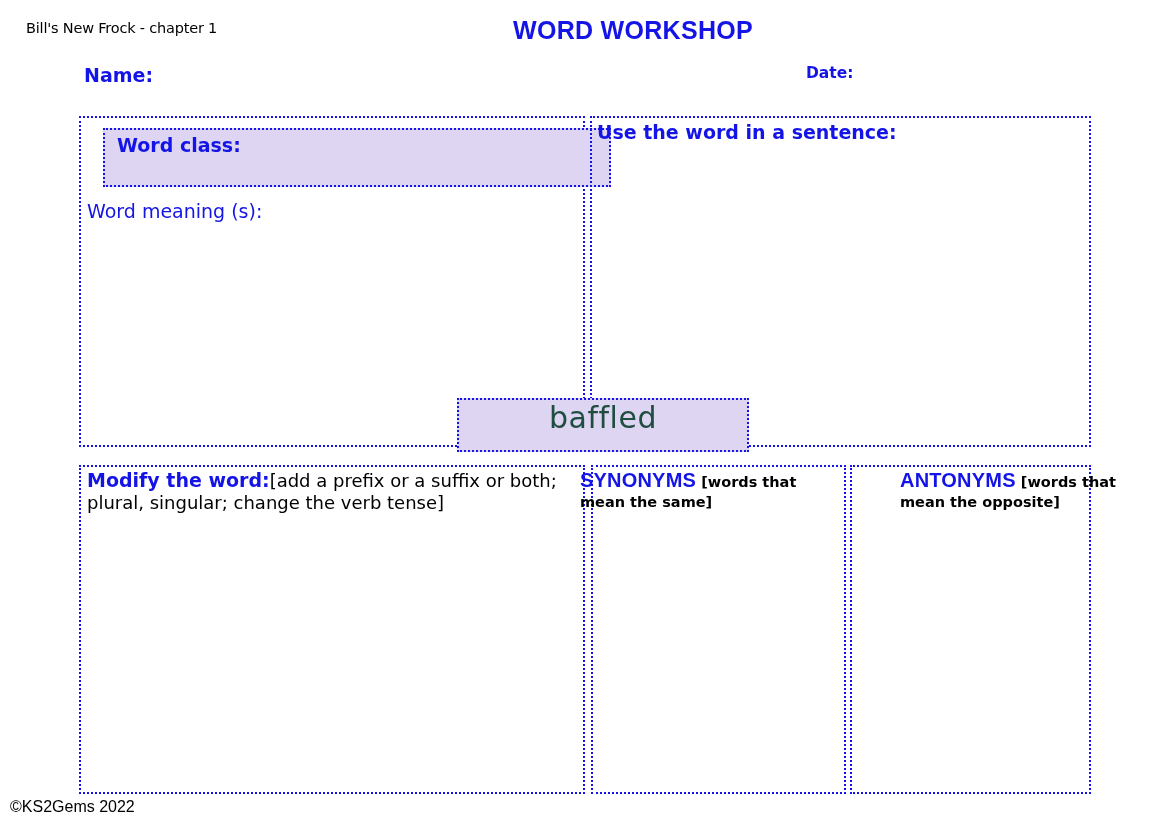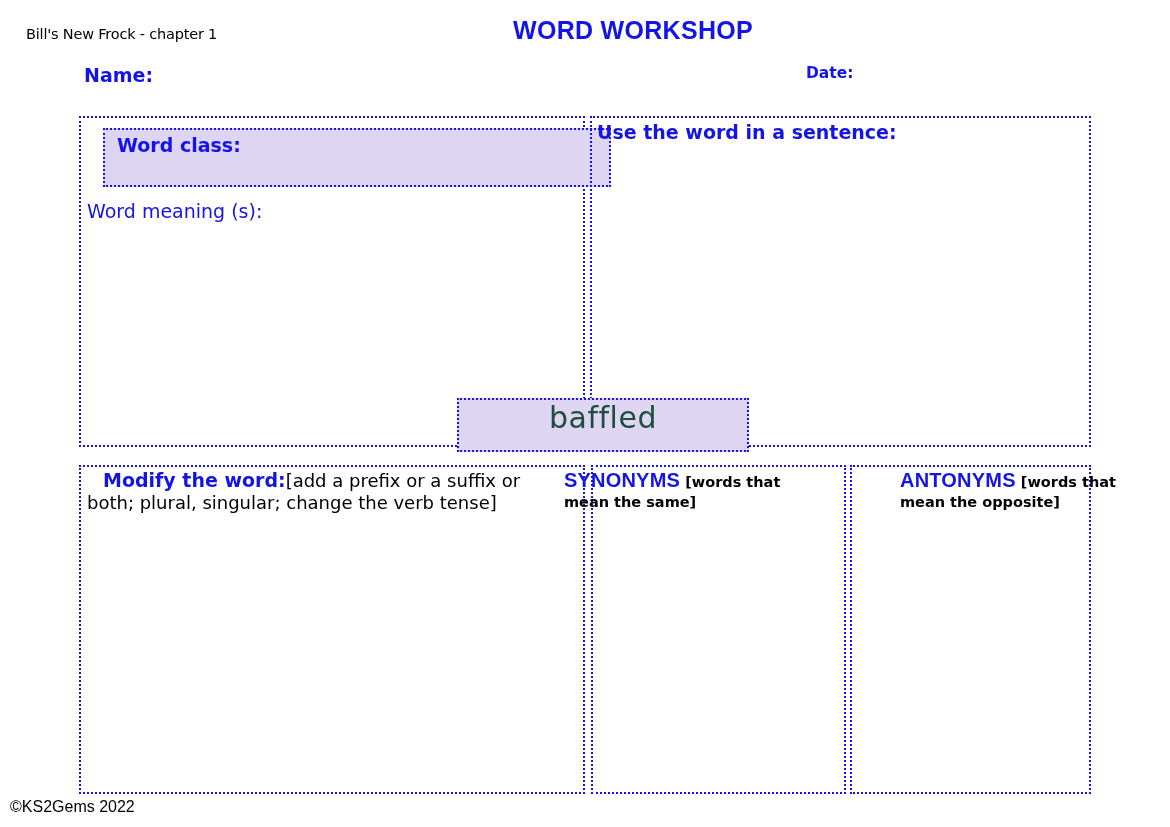--- a/index.html
+++ b/index.html
@@ -12,21 +12,21 @@
     height: 827px;
     position: relative;
     font-family: "DejaVu Sans", sans-serif;
     overflow: hidden;
   }
 
   
   #worksheet-source {
     position: absolute;
     left: 26px;
-    top: 26px;
+    top: 20px;
     font-family: "DejaVu Sans", sans-serif;
     font-size: 14.5px;
     color: #000000;
     white-space: nowrap;
     letter-spacing: -0.2px;
   }
   #page-title {
     position: absolute;
     left: 0;
     top: 16px;
@@ -141,36 +141,35 @@
   .section-heading {
     position: absolute;
     box-sizing: border-box;
     line-height: 1.18;
   }
   .heading-blue {
     font-family: "DejaVu Sans", sans-serif;
     font-weight: bold;
     font-size: 19px;
     color: #1414E6;
-    margin-left: 16px;
   }
   .heading-note {
     font-family: "DejaVu Sans", sans-serif;
     font-size: 18px;
     color: #000000;
   }
   .heading-note-bold {
     font-family: "DejaVu Sans", sans-serif;
     font-weight: bold;
     font-size: 14.5px;
     color: #000000;
   }
 
   #modify-heading   { left: 87px;  top: 469px; width: 480px; }
-  #synonyms-heading { left: 564px; top: 469px; width: 246px; }
+  #synonyms-heading { left: 580px; top: 469px; width: 246px; }
   #antonyms-heading { left: 857px; top: 469px; width: 232px; margin-left: 43px; }
 
   .heading-blue-caps {
     font-family: "Liberation Sans", sans-serif;
     font-weight: bold;
     font-size: 20px;
     color: #1414E6;
     letter-spacing: 0.2px;
   }
 

